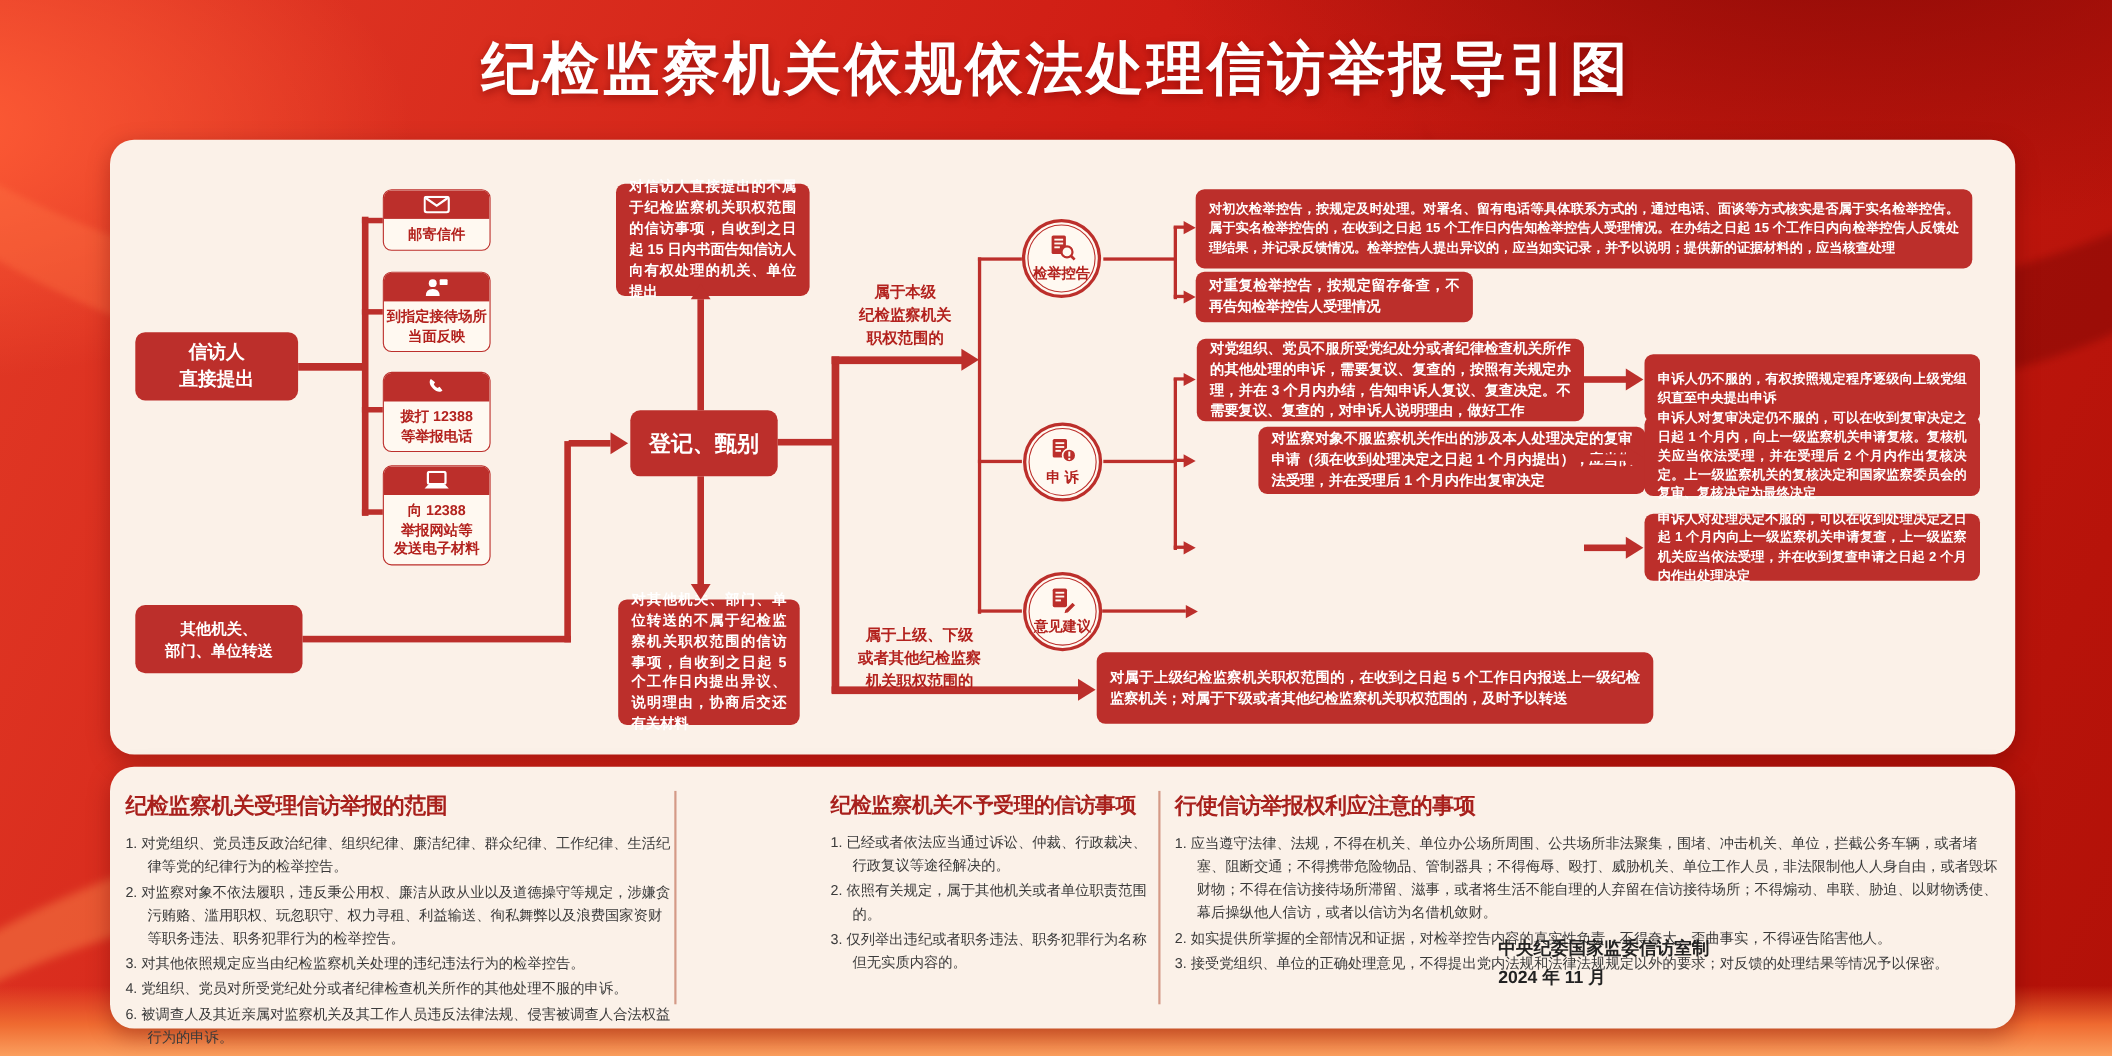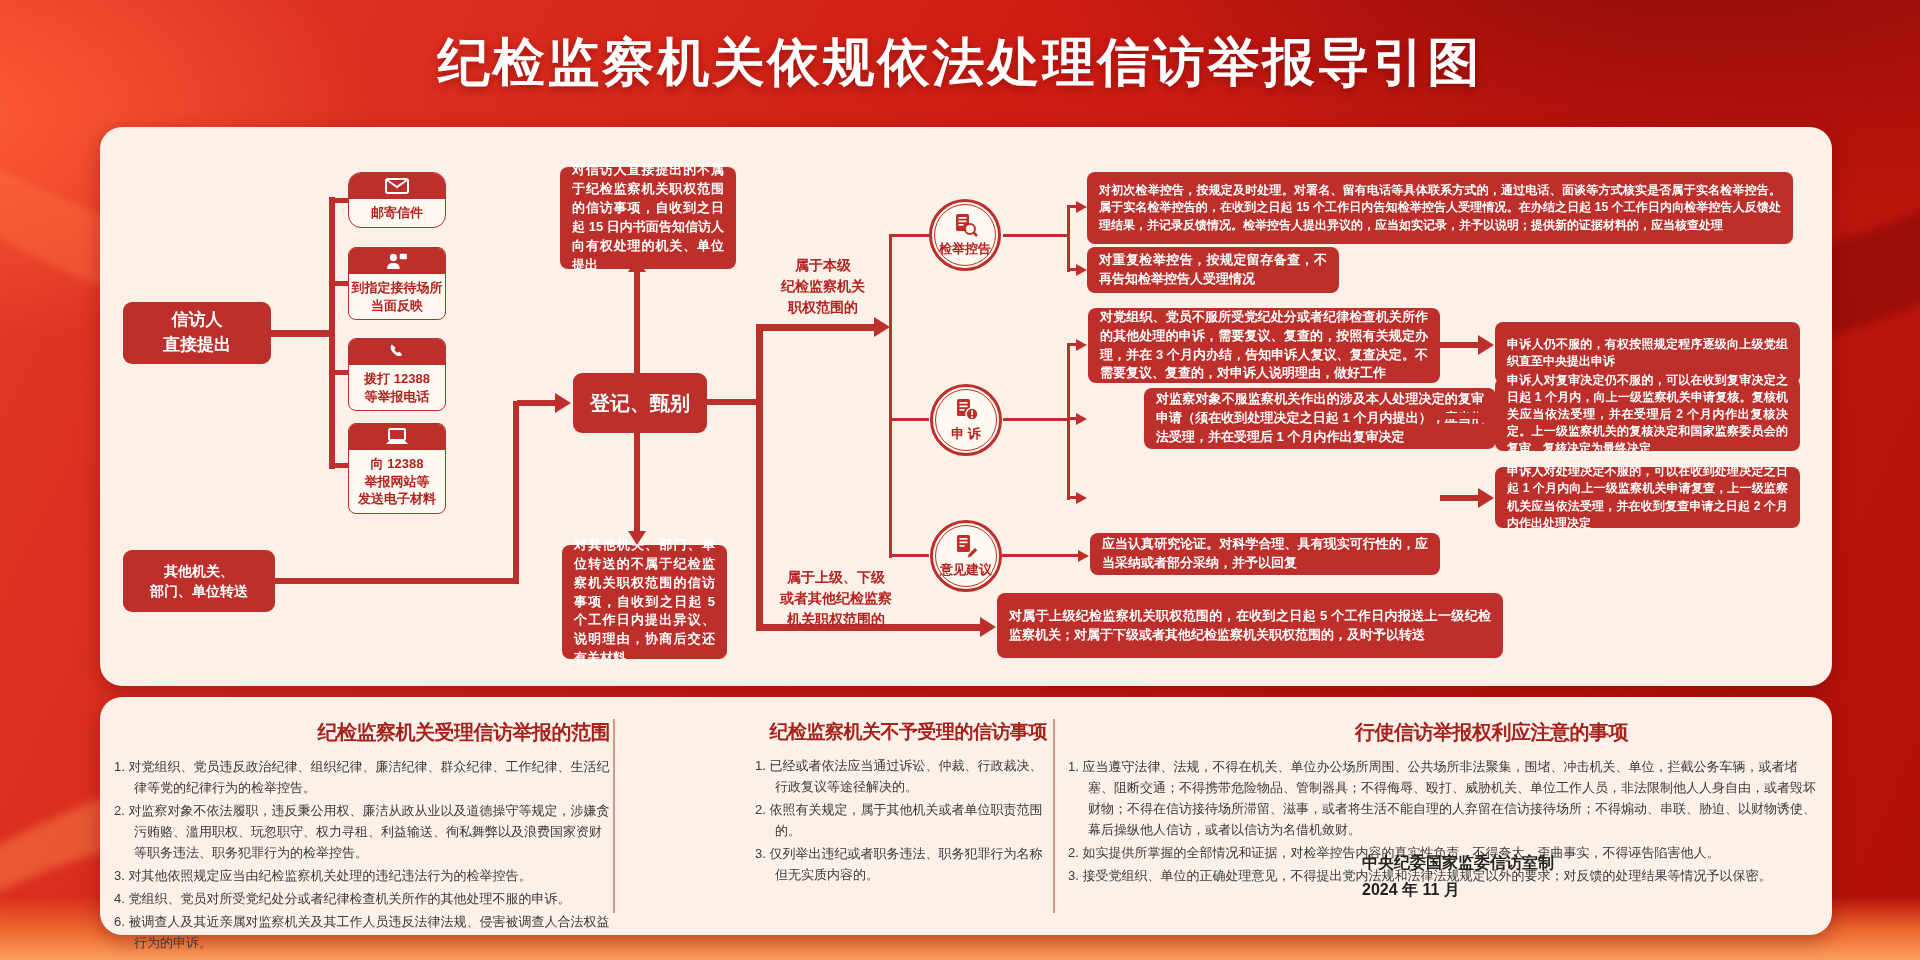--- a/index.html
+++ b/index.html
@@ -43,21 +43,21 @@
 
   .circle{position:absolute;width:72px;height:72px;border:3px solid #BC2F2B;border-radius:50%;
     background:#FFF9F1;display:flex;flex-direction:column;align-items:center;justify-content:center;box-sizing:border-box;}
   .circle::before{content:"";position:absolute;inset:2px;border:1.5px solid #BC2F2B;border-radius:50%;}
   .clabel{font-size:13px;font-weight:bold;color:#B3221E;margin-top:2px;}
 
   .branchlabel{position:absolute;color:#B3221E;font-weight:bold;font-size:14px;text-align:center;line-height:1.5;}
 
   .divider{position:absolute;top:22px;bottom:22px;width:2px;background:#D49A87;}
   .sec{position:absolute;top:10px;}
-  .sec-title{font-size:20px;font-weight:bold;color:#A8201C;text-align:right;margin:12px 0 10px;letter-spacing:-0.5px;}
+  .sec-title{font-size:20px;font-weight:bold;color:#A8201C;text-align:left;margin:12px 0 10px;letter-spacing:-0.5px;}
   .sec-items{font-size:13px;color:#3a3a3a;line-height:1.62;}
   .sec-item{padding-left:20px;text-indent:-20px;margin:2px 0;}
   .credit{position:absolute;right:130px;top:152px;width:340px;text-align:left;color:#222;font-weight:bold;font-size:16px;line-height:1.7;}
 </style>
 </head>
 <body>
 
 <div class="swoosh sw1"></div>
 <div class="swoosh sw2"></div>
 <div class="swoosh sw3"></div>
@@ -65,21 +65,21 @@
 
 <h1 class="page-title">纪检监察机关依规依法处理信访举报导引图</h1>
 
 <div class="panel flow">
 
   <div class="redbox preline" style="left:23px;top:175px;width:148px;height:62px;font-size:17px;line-height:1.45;">信访人
 直接提出</div>
   <div class="redbox preline" style="left:23px;top:423px;width:152px;height:62px;font-size:14px;line-height:1.45;">其他机关、
 部门、单位转送</div>
 
-  <div class="chan" style="left:248px;top:45px;border-radius:13px;">
+  <div class="chan" style="left:248px;top:45px;">
     <div class="hd">
       <svg width="24" height="16" viewBox="0 0 24 16">
           <rect x="1" y="1" width="22" height="14" rx="2" fill="none" stroke="#fff" stroke-width="2"></rect>
           <path d="M2 2 L12 9 L22 2" fill="none" stroke="#fff" stroke-width="2"></path>
         </svg>
     </div>
     <div class="bd preline">邮寄信件</div>
   </div>
   <div class="chan" style="left:248px;top:120px;">
     <div class="hd">
@@ -199,21 +199,20 @@
   <div class="arr arr-r-sm" style="left:976px;top:212px;"></div>
   <div class="hline" style="left:967px;top:290px;width:10px;height:3px;"></div>
   <div class="arr arr-r-sm" style="left:976px;top:286px;"></div>
   <div class="hline" style="left:967px;top:369px;width:10px;height:3px;"></div>
   <div class="arr arr-r-sm" style="left:976px;top:365px;"></div>
   <div class="redbox notebox" style="left:988px;top:181px;width:352px;height:75px;">对党组织、党员不服所受党纪处分或者纪律检查机关所作的其他处理的申诉，需要复议、复查的，按照有关规定办理，并在 3 个月内办结，告知申诉人复议、复查决定。不需要复议、复查的，对申诉人说明理由，做好工作</div>
   <div class="redbox notebox" style="left:1044px;top:261px;width:352px;height:61px;">对监察对象不服监察机关作出的涉及本人处理决定的复审申请（须在收到处理决定之日起 1 个月内提出），应当依法受理，并在受理后 1 个月内作出复审决定</div>
 
   <div class="hline" style="left:902px;top:427px;width:76px;height:3px;"></div>
   <div class="arr arr-r-sm" style="left:978px;top:423px;"></div>
-  <div class="redbox notebox" style="left:990px;top:406px;width:350px;height:42px;">应当认真研究论证。对科学合理、具有现实可行性的，应当采纳或者部分采纳，并予以回复</div>
 
   <div class="hline" style="left:1340px;top:215px;width:40px;height:6px;"></div>
   <div class="arr arr-r-lg" style="left:1378px;top:208px;"></div>
   <div class="hline" style="left:1340px;top:286px;width:40px;height:6px;"></div>
   <div class="arr arr-r-lg" style="left:1378px;top:279px;"></div>
   <div class="hline" style="left:1340px;top:368px;width:40px;height:6px;"></div>
   <div class="arr arr-r-lg" style="left:1378px;top:361px;"></div>
   <div class="redbox notebox note-sm" style="left:1395px;top:195px;width:305px;height:62px;">申诉人仍不服的，有权按照规定程序逐级向上级党组织直至中央提出申诉</div>
   <div class="redbox notebox note-sm" style="left:1395px;top:251px;width:305px;height:73px;">申诉人对复审决定仍不服的，可以在收到复审决定之日起 1 个月内，向上一级监察机关申请复核。复核机关应当依法受理，并在受理后 2 个月内作出复核决定。上一级监察机关的复核决定和国家监察委员会的复审、复核决定为最终决定</div>
   <div class="redbox notebox note-sm" style="left:1395px;top:340px;width:305px;height:61px;">申诉人对处理决定不服的，可以在收到处理决定之日起 1 个月内向上一级监察机关申请复查，上一级监察机关应当依法受理，并在收到复查申请之日起 2 个月内作出处理决定</div>

